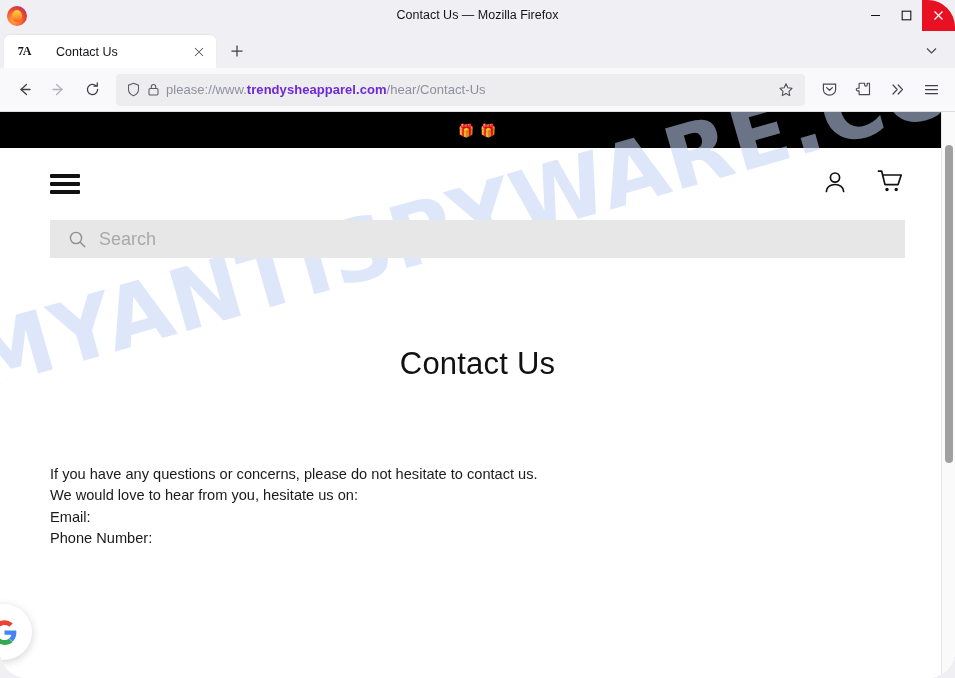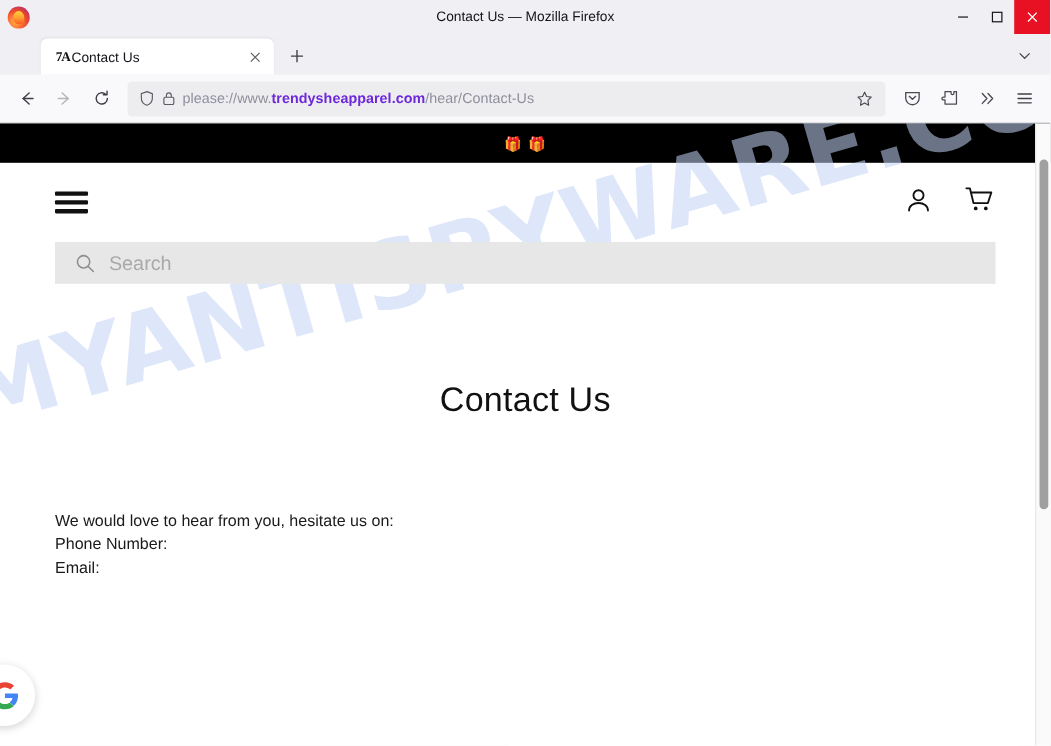--- a/index.html
+++ b/index.html
@@ -3,21 +3,21 @@
 <meta charset="utf-8">
 <title>Contact Us — Mozilla Firefox</title>
 <style>
   * { box-sizing: border-box; margin: 0; padding: 0; }
   html, body {
     width: 955px; height: 678px;
     overflow: hidden;
     font-family: "Liberation Sans", sans-serif;
     background: #f0f0f4;
   }
-  .window { position: relative; width: 955px; height: 678px; overflow: hidden; background:#fff; }
+  .window { position: relative; width: 955px; height: 678px; overflow: hidden; background:#fff;border-radius:27px; }
 
   
   .titlebar {
     height: 31px; background: #f0f0f4; display: flex; align-items: center;
     position: relative; border-bottom: none;
   }
   .ff-logo { width: 22px; height: 22px; margin-left: 6px; position: relative; flex: none; }
   .ff-logo .outer {
     position:absolute; inset:1px; border-radius:50%;
     background: radial-gradient(circle at 35% 70%, #ffb43d 0%, #ff7139 32%, #e94a2a 55%, #c32d6b 80%, #8b2ea0 100%);
@@ -35,23 +35,22 @@
   .wc.close { width: 33px; background: #e81123; }
   .wc svg { display:block; }
 
   
   .tabstrip {
     height: 37px; background: #f0f0f4; display: flex; align-items: flex-end;
     padding: 0 4px; position: relative;
   }
   .tab {
     width: 212px; height: 33px; background: #ffffff; border-radius: 6px 6px 0 0;
-    display: flex; align-items: center; padding: 0 8px 0 12px; gap: 0;
+    display: flex; align-items: center; padding: 0 8px 0 12px; gap: 24px;
     box-shadow: 0 -1px 2px rgba(0,0,0,.05);
-    margin-left: 33px;
   }
   .tab-fav {
     width: 16px; height: 16px; flex: none; display:flex; align-items:center; justify-content:center;
     font-size: 12px; font-weight: 700; color: #111; letter-spacing:-1px;
     font-family: "Liberation Serif", serif;
   }
   .tab-title { font-size: 12.5px; color: #15141a; flex: 1; white-space: nowrap; overflow: hidden; }
   .tab-close { width: 18px; height: 18px; display:flex; align-items:center; justify-content:center; border-radius: 4px; }
   .newtab {
     width: 30px; height: 30px; margin-left: 6px; margin-bottom: 2px;
@@ -299,23 +298,24 @@
           <circle cx="8" cy="8" r="5.6" fill="none" stroke="#8d8d8d" stroke-width="1.4"></circle>
           <path d="M12.2 12.2l4.6 4.6" stroke="#8d8d8d" stroke-width="1.4" stroke-linecap="round"></path>
         </svg>
         <span class="ph">Search</span>
       </div>
     </div>
 
     <h1 class="page-title">Contact Us</h1>
 
     <div class="body-copy">
+      <p>If you have any questions or concerns, please do not hesitate to contact us.</p>
       <p>We would love to hear from you, hesitate us on:</p>
+      <p>Email:</p>
       <p>Phone Number:</p>
-      <p>Email:</p>
     </div>
 
     <div class="gwidget">
       <svg width="27" height="27" viewBox="0 0 48 48">
         <path fill="#4285F4" d="M45.1 24.5c0-1.6-.1-2.8-.4-4.1H24v7.4h12.1c-.2 2-1.6 5-4.5 7l6.9 5.4c4.1-3.8 6.6-9.4 6.6-15.7z"></path>
         <path fill="#34A853" d="M24 46c5.9 0 10.9-2 14.5-5.3l-6.9-5.4c-1.9 1.3-4.4 2.2-7.6 2.2-5.8 0-10.7-3.8-12.5-9.1l-7.1 5.5C8 41.2 15.4 46 24 46z"></path>
         <path fill="#FBBC05" d="M11.5 28.4c-.5-1.4-.8-2.9-.8-4.4s.3-3 .7-4.4l-7.1-5.6C2.8 17 2 20.4 2 24s.8 7 2.3 10z"></path>
         <path fill="#EA4335" d="M24 10.5c4.1 0 6.9 1.8 8.5 3.3l6.2-6C34.9 4.3 29.9 2 24 2 15.4 2 8 6.8 4.3 14l7.1 5.6c1.9-5.3 6.8-9.1 12.6-9.1z"></path>
       </svg>
     </div>

